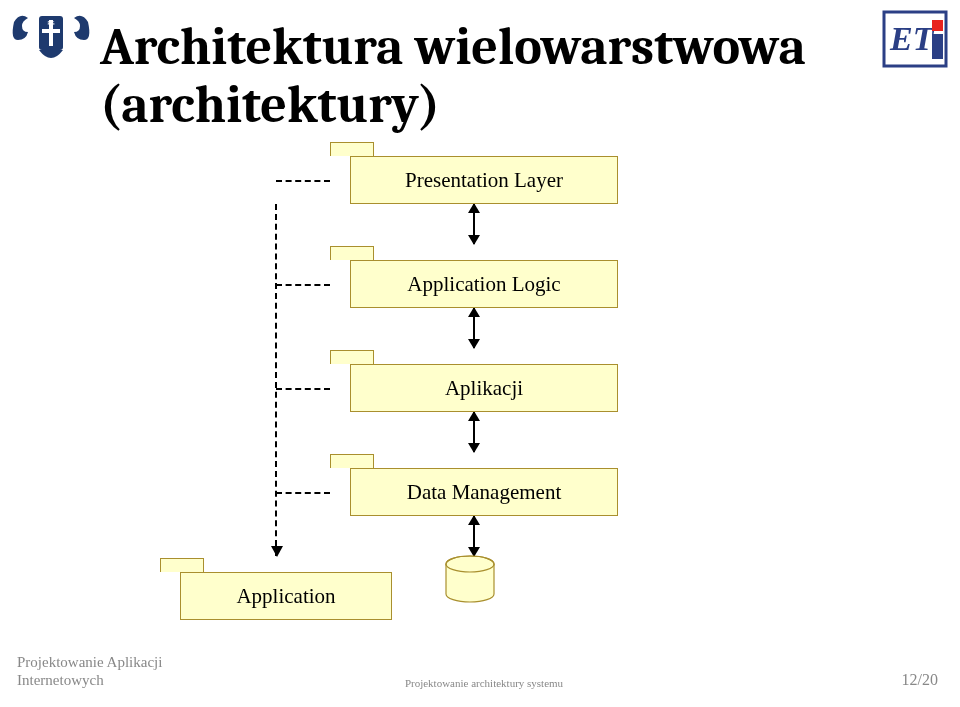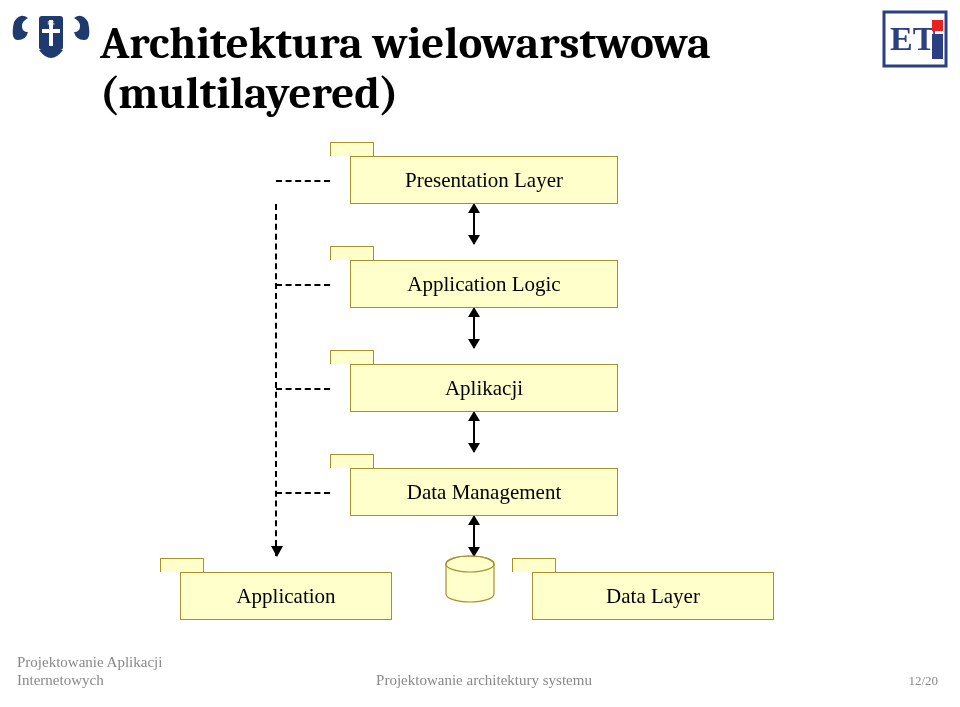--- a/index.html
+++ b/index.html
@@ -15,32 +15,32 @@
 
   
   .logo-left {
     position: absolute;
     top: 10px; left: 10px;
     width: 82px; height: 58px;
   }
   .logo-right {
     position: absolute;
     top: 10px; right: 10px;
-    width: 68px; height: 60px;
+    width: 68px; height: 60px; font-style: italic;
   }
   .logo-right svg, .logo-left svg { display:block; }
 
   
   .title {
     position: absolute;
     top: 18px;
     left: 100px;
     font-family: Cambria, "Times New Roman", serif;
     font-weight: bold;
-    font-size: 45px;
+    font-size: 52px;
     color: #000;
     line-height: 1.12;
   }
 
   
   .diagram {
     position: absolute;
     left: 0; right: 0;
     top: 140px;
     height: 520px;
@@ -140,26 +140,26 @@
   .footer-left {
     position: absolute;
     left: 17px; bottom: 18px;
     font-size: 15px; color: #888;
     line-height: 1.2;
   }
   .footer-center {
     position: absolute;
     left: 8px; right: 0; bottom: 18px;
     text-align: center;
-    font-size: 15px; color: #888;
+    font-size: 11px; color: #888;
   }
   .footer-right {
     position: absolute;
     right: 22px; bottom: 18px;
-    font-size: 13px; color: #888;
+    font-size: 16px; color: #888;
   }
 </style>
 </head>
 <body>
 
 <div class="logo-left">
   <svg viewBox="0 0 82 58" width="82" height="58">
     <g fill="#1E3A6E">
 
       <path d="M4 12 q6 -10 14 -4 q-6 3 -6 8 q0 6 6 6 q-2 8 -10 8 q-8 0 -4 -18z"></path>
@@ -179,21 +179,21 @@
   <svg viewBox="0 0 68 60" width="68" height="60">
     <rect x="2" y="2" width="62" height="54" fill="none" stroke="#2B3F85" stroke-width="3"></rect>
     <text x="8" y="40" font-family="Georgia,serif" font-weight="bold" font-size="34" fill="#2B3F85">ET</text>
     <rect x="50" y="10" width="11" height="11" fill="#E8221E"></rect>
     <rect x="50" y="24" width="11" height="25" fill="#2B3F85"></rect>
   </svg>
 </div>
 
 <div class="title">
   <div>Architektura wielowarstwowa</div>
-  <div>(multilayered)</div>
+  <div>(architektury)</div>
 </div>
 
 <div class="diagram">
 
   <div class="hconn hc1"></div>
   <div class="hconn hc2"></div>
   <div class="hconn hc3"></div>
   <div class="hconn hc4"></div>
   <div class="dashed-line"></div>
 
@@ -228,24 +228,20 @@
   </div>
 
   <div class="cylinder">
     <svg viewBox="0 0 52 50" width="52" height="50">
       <ellipse cx="26" cy="9" rx="24" ry="8" fill="#FFFFCC" stroke="#A98F2E" stroke-width="1.2"></ellipse>
       <path d="M2 9 v30 a24 8 0 0 0 48 0 v-30" fill="#FFFFCC" stroke="#A98F2E" stroke-width="1.2"></path>
       <ellipse cx="26" cy="9" rx="24" ry="8" fill="none" stroke="#A98F2E" stroke-width="1.2"></ellipse>
     </svg>
   </div>
 
-  <div class="package layer6">
-    <div class="pkg-tab"></div>
-    <div class="pkg-body">Data Layer</div>
-  </div>
 
 </div>
 
 <div class="footer-left">
   <div>Projektowanie Aplikacji</div>
   <div>Internetowych</div>
 </div>
 <div class="footer-center">Projektowanie architektury systemu</div>
 <div class="footer-right">12/20</div>
 

